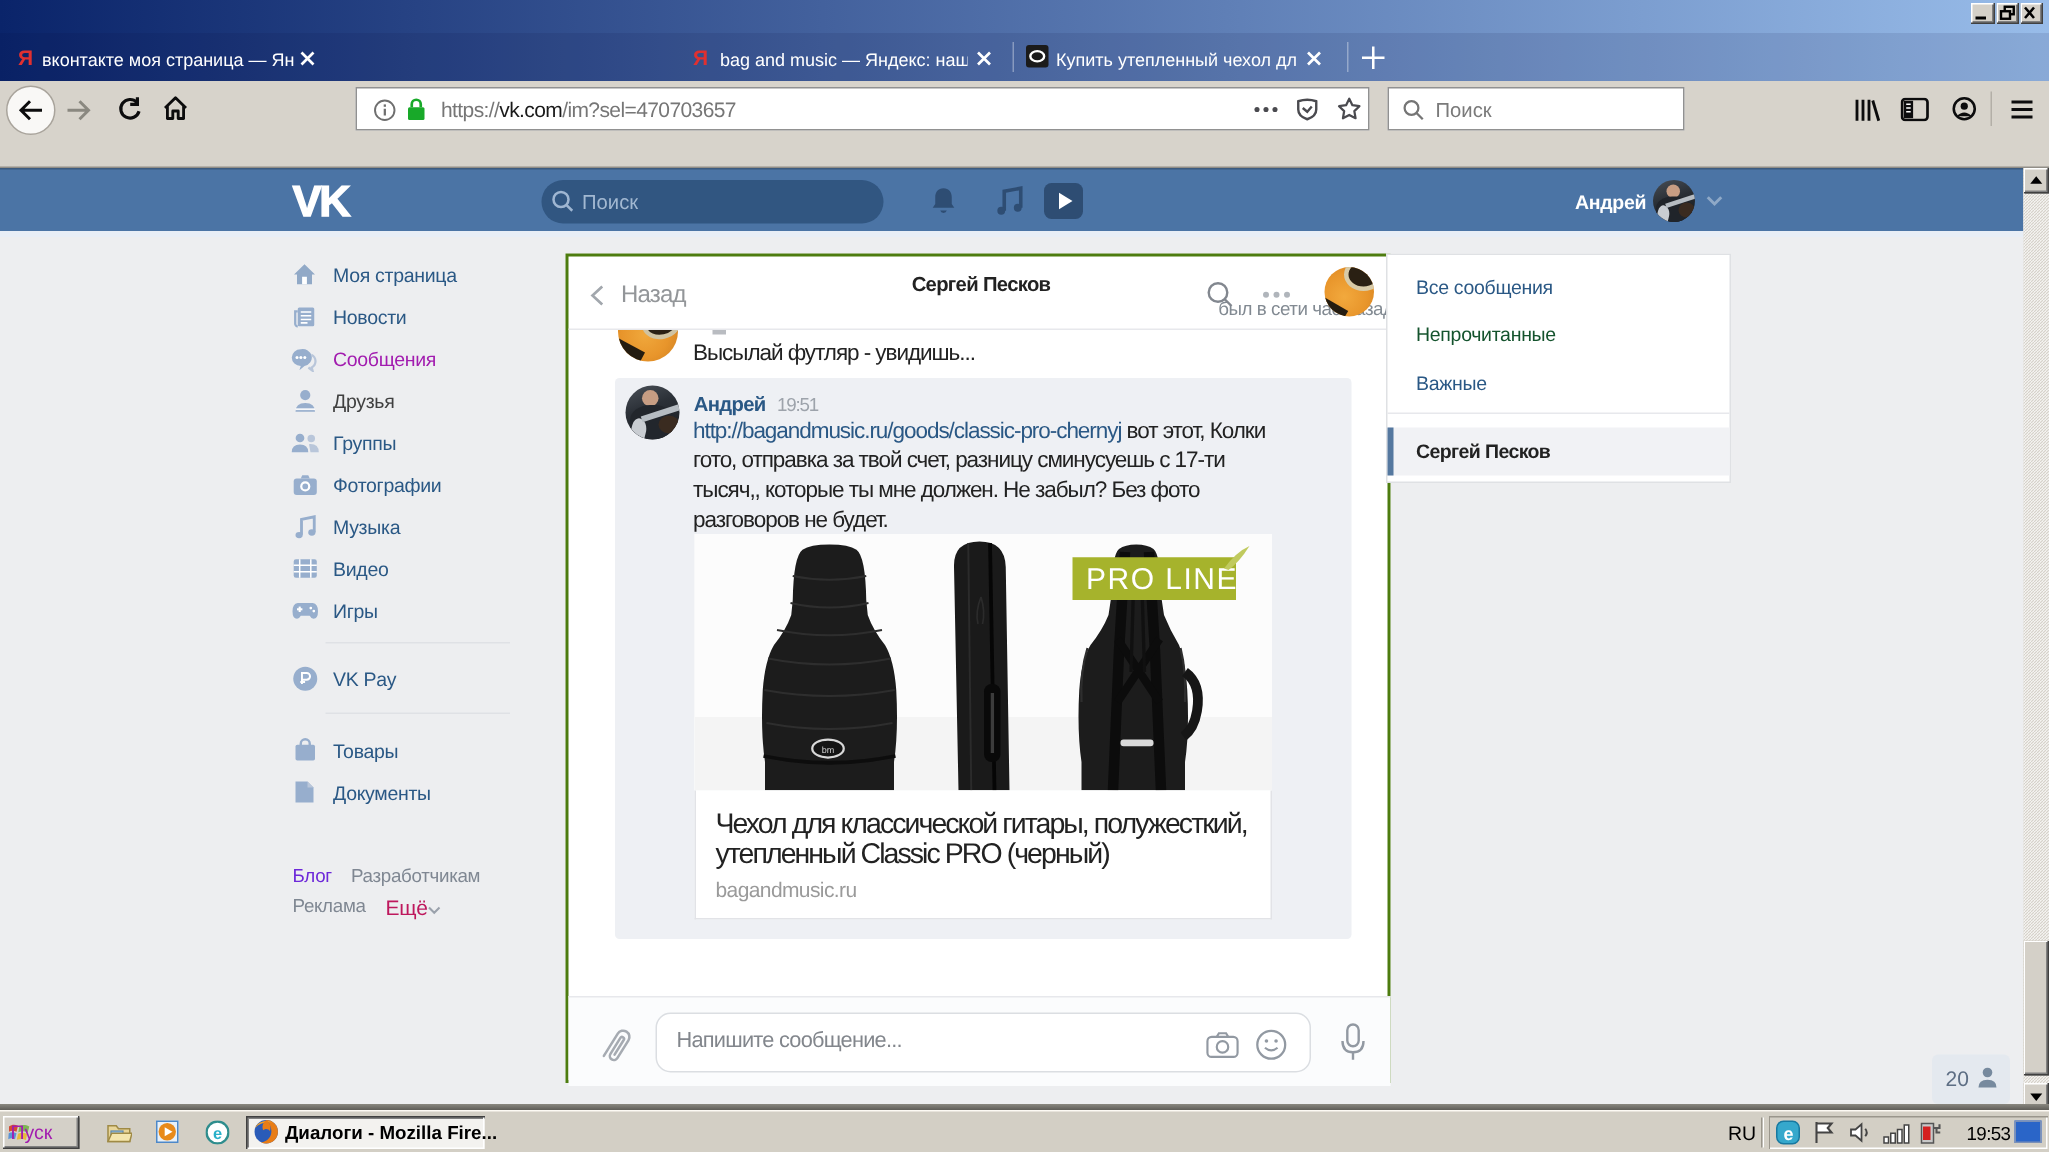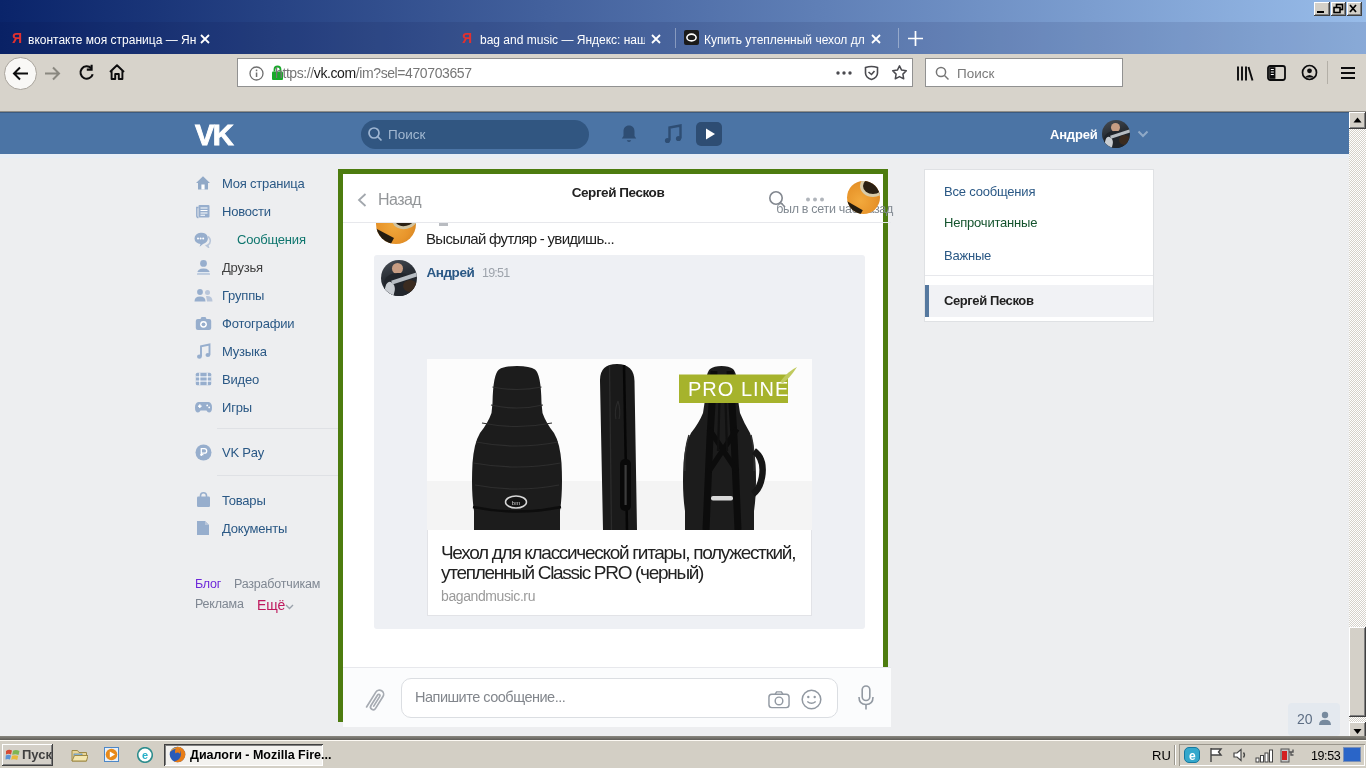--- a/index.html
+++ b/index.html
@@ -82,21 +82,21 @@
   <div class="abs" style="left:237px;top:4px;width:676px;height:29px;background:#fff;border:1px solid #919191">
     <svg class="abs" style="left:11px;top:7px" width="15" height="15">
         <circle cx="7.5" cy="7.5" r="6.5" fill="none" stroke="#6f6f6f" stroke-width="1.3"></circle>
         <rect x="6.8" y="6.5" width="1.5" height="4.5" fill="#6f6f6f"></rect>
         <rect x="6.8" y="3.6" width="1.5" height="1.6" fill="#6f6f6f"></rect>
       </svg>
     <svg class="abs" style="left:33px;top:6px" width="13" height="16">
         <rect x="1" y="6.5" width="11" height="8.5" rx="1" fill="#18a929"></rect>
         <path d="M3.5 6.5 L3.5 4.5 A3 3 0 0 1 9.5 4.5 L9.5 6.5" stroke="#18a929" stroke-width="1.8" fill="none"></path>
       </svg>
-    <div class="abs" style="left:37px;top:6px;font-size:14px;letter-spacing:-0.4px;color:#767676;white-space:nowrap">https://<span style="color:#1a1a1a">vk.com</span>/im?sel=470703657</div>
+    <div class="abs" style="left:56px;top:6px;font-size:14px;letter-spacing:-0.4px;color:#767676;white-space:nowrap">https://<span style="color:#1a1a1a">vk.com</span>/im?sel=470703657</div>
     <svg class="abs" style="left:597px;top:10px" width="18" height="8">
         <circle cx="3" cy="4" r="1.7" fill="#4a4a4f"></circle>
         <circle cx="9" cy="4" r="1.7" fill="#4a4a4f"></circle>
         <circle cx="15" cy="4" r="1.7" fill="#4a4a4f"></circle>
       </svg>
     <svg class="abs" style="left:625px;top:5px" width="17" height="17" viewBox="0 0 17 17">
         <path d="M2.5 3.5 Q8.5 1.5 14.5 3.5 L14.5 9 Q14.5 13.5 8.5 15.5 Q2.5 13.5 2.5 9 Z" fill="none" stroke="#4a4a4f" stroke-width="1.6"></path>
         <path d="M5.5 8 L8.5 10.5 L11.5 7" fill="none" stroke="#4a4a4f" stroke-width="1.6"></path>
       </svg>
     <svg class="abs" style="left:653px;top:5px" width="17" height="17" viewBox="0 0 17 17">
@@ -184,21 +184,21 @@
         <path d="M5.5 5 L12.5 5 M5.5 7.5 L12.5 7.5 M5.5 10 L12.5 10 M5.5 12.2 L10 12.2" stroke="#fff" stroke-width="1.1"></path>
       </svg>
     <span class="abs" style="left:222px;top:91.5px;color:#2a5885">Новости</span>
     <svg class="abs" style="left:194px;top:120px" width="19" height="16" viewBox="0 0 19 16">
         <path d="M6.5 0.8 A6 5.6 0 0 0 6.5 12 L5.6 14.8 L9 12 A6 5.6 0 0 0 6.5 0.8 Z" fill="#97aecd"></path>
         <path d="M13.5 4.5 A5 4.8 0 0 1 13.8 13 L14.4 15.2 L11.6 13" fill="none" stroke="#b9c6da" stroke-width="1.5"></path>
         <circle cx="4" cy="6.4" r="1" fill="#fff"></circle>
         <circle cx="6.6" cy="6.4" r="1" fill="#fff"></circle>
         <circle cx="9.2" cy="6.4" r="1" fill="#fff"></circle>
       </svg>
-    <span class="abs" style="left:237px;top:119.5px;color:#0f766e">Сообщения</span>
+    <span class="abs" style="left:222px;top:119.5px;color:#a21caf">Сообщения</span>
     <svg class="abs" style="left:196px;top:147px" width="15" height="17" viewBox="0 0 15 17">
         <circle cx="7.5" cy="4.4" r="3.4" fill="#97aecd"></circle>
         <path d="M1 15.5 Q1 9.6 7.5 9.6 Q14 9.6 14 15.5 Z" fill="#97aecd"></path>
         <rect x="1" y="13.2" width="13" height="1.2" fill="#fff" opacity=".9"></rect>
       </svg>
     <span class="abs" style="left:222px;top:147.5px;color:#404040">Друзья</span>
     <svg class="abs" style="left:194px;top:176px" width="19" height="15" viewBox="0 0 19 15">
         <circle cx="6" cy="4" r="2.9" fill="#97aecd"></circle>
         <path d="M0.5 13.5 Q0.5 8.4 6 8.4 Q11.5 8.4 11.5 13.5 Z" fill="#97aecd"></path>
         <circle cx="13.5" cy="4.4" r="2.5" fill="#b9c6da"></circle>
@@ -250,21 +250,21 @@
     <span class="abs" style="left:222px;top:408.5px;color:#2a5885">Документы</span>
     <span class="abs" style="left:195px;top:465px;color:#6d28d9;font-size:12.5px">Блог</span>
     <span class="abs" style="left:234px;top:465px;color:#7f8792;font-size:12.5px">Разработчикам</span>
     <span class="abs" style="left:195px;top:484.5px;color:#7f8792;font-size:12.5px">Реклама</span>
     <span class="abs" style="left:257px;top:484.5px;color:#be185d;font-size:14px">Ещё</span>
     <svg class="abs" style="left:285px;top:492px" width="9" height="6">
         <path d="M1 1 L4.5 4.5 L8 1" stroke="#9aa1ab" stroke-width="1.4" fill="none"></path>
       </svg>
   </div>
 
-  <div class="abs" id="chatcard" style="left:338px;top:57px;width:550px;height:553px;background:#fff;border:5px solid #4d7c0f">
+  <div class="abs" id="chatcard" style="left:377px;top:57px;width:550px;height:553px;background:#fff;border:2px solid #4d7c0f">
 
     <svg class="abs" style="left:13px;top:18px" width="12" height="16">
         <path d="M9.5 2 L3 8 L9.5 14" stroke="#a2a7ad" stroke-width="1.8" fill="none"></path>
       </svg>
     <span class="abs" style="left:35px;top:17px;color:#939699;font-size:16px;letter-spacing:-0.55px">Назад</span>
     <div class="abs" style="left:0;top:11px;width:550px;text-align:center;color:#222;font-size:13.5px;font-weight:bold;letter-spacing:-0.45px">Сергей Песков</div>
     <div class="abs" style="left:0;top:28px;width:550px;text-align:right;color:#828a92;font-size:12.5px;letter-spacing:-0.3px">был в сети час назад</div>
     <svg class="abs" style="left:425px;top:16px" width="19" height="19">
         <circle cx="8" cy="8" r="6.2" fill="none" stroke="#82878f" stroke-width="1.6"></circle>
         <path d="M12.5 12.5 L17 17" stroke="#82878f" stroke-width="1.6"></path>
@@ -292,20 +292,21 @@
       <div class="abs" style="left:30.5px;top:31.5px;width:491.5px;height:374px;background:#eef0f4;border-radius:3px">
         <div class="abs" style="left:7px;top:5.5px;width:36px;height:36px;border-radius:50%;overflow:hidden;background:linear-gradient(160deg,#4a5058 0%,#2b3037 40%,#181b1f 100%)">
           <div class="abs" style="left:11px;top:3px;width:11px;height:11px;border-radius:50%;background:#c79d83"></div>
           <div class="abs" style="left:3px;top:13px;width:30px;height:23px;background:#22262c;border-radius:45% 45% 0 0"></div>
           <div class="abs" style="left:4px;top:22px;width:10px;height:14px;background:#c9cdd2;border-radius:40% 60% 0 0;transform:rotate(14deg)"></div>
           <div class="abs" style="left:10px;top:16px;width:30px;height:3.5px;background:#b6bcc2;transform:rotate(-18deg)"></div>
           <div class="abs" style="left:22px;top:20px;width:14px;height:12px;border-radius:50%;background:#3a2b20"></div>
         </div>
         <span class="abs" style="left:53px;top:10px;color:#2a5885;font-size:13.5px;font-weight:bold;letter-spacing:-0.45px">Андрей</span>
         <span class="abs" style="left:108.5px;top:11px;color:#9da3ab;font-size:12.5px;letter-spacing:-0.8px">19:51</span>
+        <div class="abs" style="left:52.5px;top:26px;width:420px;font-size:15px;letter-spacing:-0.7px;line-height:19.8px;color:#222;white-space:nowrap"><span style="color:#2a5885">http://bagandmusic.ru/goods/classic-pro-chernyj</span> вот этот, Колки<br>гото, отправка за твой счет, разницу сминусуешь с 17-ти<br>тысяч,, которые ты мне должен. Не забыл? Без фото<br>разговоров не будет.</div>
 
         <div class="abs" style="left:53.5px;top:104px;width:385px;height:171px;background:#fdfdfd;overflow:hidden">
           <svg width="385" height="171" viewBox="0 0 385 171">
             <rect x="0" y="0" width="385" height="171" fill="#fcfcfc"></rect>
             <rect x="0" y="122" width="385" height="49" fill="#f4f4f4"></rect>
             <path d="M47 171 L47 152 Q44 132 45.5 104 Q47 84 53 74 Q61 64 64.5 54 L65.5 44 Q66 15 72 10.5 Q77 7 90 7 Q103 7 108 10.5 Q114 15 114.5 44 L115.5 54 Q119 64 127 74 Q133 84 134.5 104 Q136 132 133 152 L133 171 Z" fill="#1c1c1c"></path>
             <path d="M48 126 Q90 134 132 126 M46.5 104 Q90 112 133.5 104 M49 83 Q90 91 131 83 M55 64 Q90 71 125 64 M64 46 Q90 52 116 46 M65.5 28 Q90 33 114.5 28" stroke="#2e2e2e" stroke-width="1.2" fill="none"></path>
             <path d="M46 148 Q90 157 134 148" stroke="#0d0d0d" stroke-width="2.5" fill="none"></path>
             <ellipse cx="89" cy="143" rx="10.5" ry="6" fill="#141414" stroke="#d8d8d8" stroke-width="1.5"></ellipse>
             <text x="89" y="146" text-anchor="middle" font-size="6" fill="#cfcfcf" font-family="Liberation Sans">bm</text>
@@ -399,21 +400,21 @@
 
 <div class="abs" id="taskbar" style="left:0;top:740px;width:1366px;height:28px;background:#d3cfc5;border-top:1px solid #fdfaf4">
 
   <div class="abs bevel-out" style="left:2px;top:3px;width:51px;height:22px"></div>
   <svg class="abs" style="left:5px;top:6px" width="16" height="16" viewBox="0 0 16 16">
     <path d="M1 4 C3 2.5 5 2.5 7 3.5 L6 7.5 C4 6.5 2.5 6.5 1 7.5 Z" fill="#d44a34"></path>
     <path d="M8 3.7 C10 2.7 12 2.7 14.5 4 L13.5 8 C11.5 7 9.5 7 7.2 7.8 Z" fill="#7eb554"></path>
     <path d="M0.8 8.5 C2.5 7.5 4 7.5 6 8.5 L5 12.5 C3.5 11.7 2 11.7 0.5 12.5 Z" fill="#5a93d6"></path>
     <path d="M7 8.8 C9 8 11 8 13.2 9 L12.2 13 C10.5 12.2 8.7 12.2 6.2 12.8 Z" fill="#e8b93c"></path>
   </svg>
-  <span class="abs" style="left:22px;top:6px;font-size:13px;font-weight:bold;color:#404040">Пуск</span>
+  <span class="abs" style="left:7px;top:6px;font-size:13px;font-weight:normal;color:#a21caf">Пуск</span>
 
   <svg class="abs" style="left:71px;top:6px" width="17" height="16">
       <path d="M1 3.5 L6.5 3.5 L8 5.5 L15.5 5.5 L15.5 14 L1 14 Z" fill="#e8d598" stroke="#9f8a45" stroke-width="1"></path>
       <rect x="3" y="7" width="8" height="4.5" fill="#9cc7e8" stroke="#5e88ad" stroke-width=".8"></rect>
       <path d="M1 14 L3.5 8.5 L17 8.5 L15.5 14 Z" fill="#f4e6ae" stroke="#9f8a45" stroke-width="1"></path>
     </svg>
   <div class="abs" style="left:104px;top:6px;width:15px;height:15px;background:#e8f0f8;border:1px solid #4d88c8"></div>
   <svg class="abs" style="left:104px;top:6px" width="15" height="15">
       <circle cx="7.5" cy="7.5" r="5.8" fill="#e88a1a"></circle>
       <path d="M5.8 4.5 L11 7.5 L5.8 10.5 Z" fill="#fff"></path>

